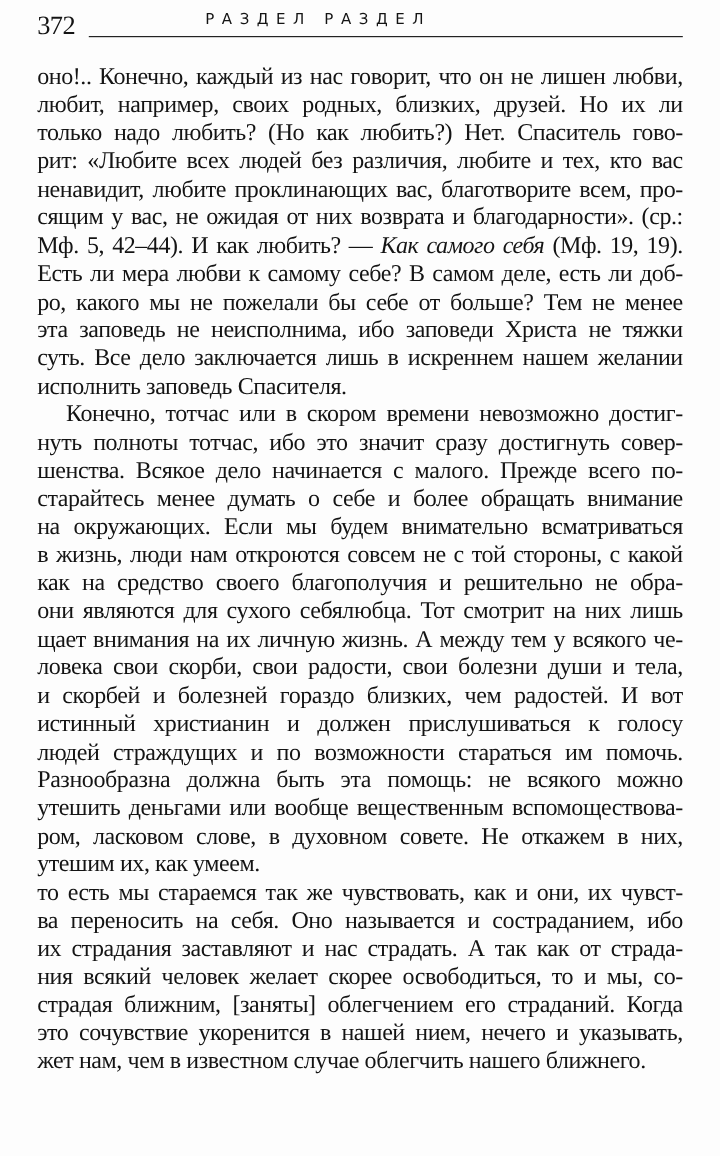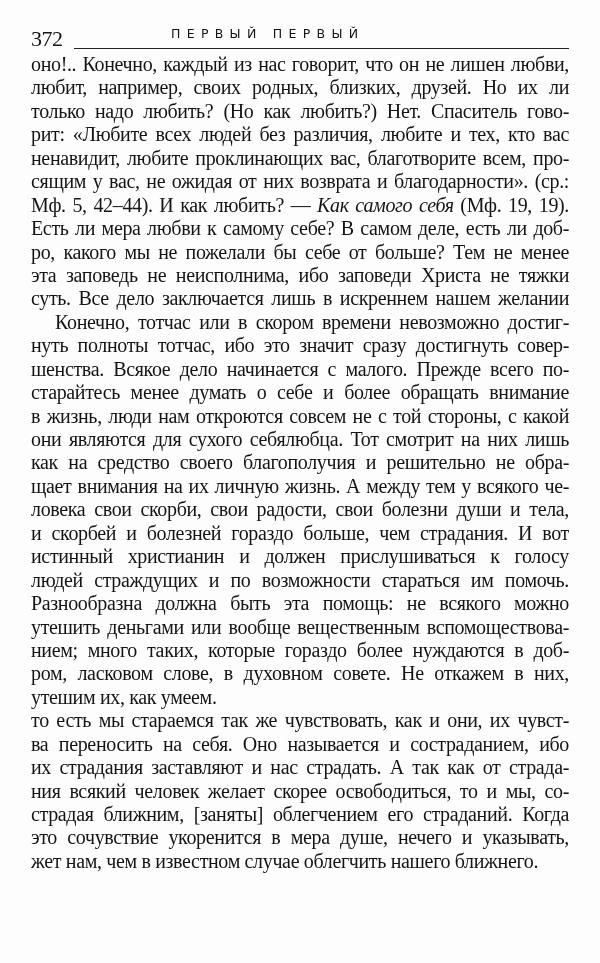--- a/index.html
+++ b/index.html
@@ -1,76 +1,77 @@
 <!DOCTYPE html>
 <html><head>
 <meta charset="utf-8">
 <style>
   html, body { margin:0; padding:0; }
   body {
     width:600px; height:963px; background:#fdfdfd; position:relative; overflow:hidden;
     font-family:"Liberation Serif", "DejaVu Serif", serif; color:#141414;
   }
-  .header { position:absolute; left:31px; top:26px; width:538px; height:26px;text-align:right; }
+  .header { position:absolute; left:31px; top:8px; width:538px; height:26px;text-align:right; }
   .page-num { position:absolute; left:0; top:0; font-size:22px; line-height:26px; letter-spacing:-0.5px; }
   .rule { position:absolute; left:43px; right:0; top:22px; border-top:1.3px solid #222; }
   .running-head { position:absolute; left:140px; top:1px; font-family:"DejaVu Sans", sans-serif; font-size:12.5px; letter-spacing:6.3px; line-height:14px; }
   .body-text { position:absolute; left:31px; top:53px; width:538px; }
   .line {
     height:23.45px; line-height:23.45px; font-size:20px; white-space:nowrap;
     text-align:justify; text-align-last:justify; letter-spacing:-0.35px;
   }
   .line.last { text-align-last:left; }
   .line.indent { padding-left:24px; }
   .it { font-style:italic; }
 </style>
 </head>
 <body>
 
 <div class="header">
   <span class="page-num">372</span>
   <div class="rule"></div>
-  <span class="running-head">ПЕРВЫЙ ПЕРВЫЙ</span>
+  <span class="running-head">РАЗДЕЛ РАЗДЕЛ</span>
 </div>
 
 <div class="body-text">
   <div>
     <div class="line">оно!.. Конечно, каждый из нас говорит, что он не лишен любви,</div>
     <div class="line">любит, например, своих родных, близких, друзей. Но их ли</div>
     <div class="line">только надо любить? (Но как любить?) Нет. Спаситель гово-</div>
     <div class="line">рит: «Любите всех людей без различия, любите и тех, кто вас</div>
     <div class="line">ненавидит, любите проклинающих вас, благотворите всем, про-</div>
     <div class="line">сящим у вас, не ожидая от них возврата и благодарности». (ср.:</div>
     <div class="line"><span>Мф. 5, 42–44). И как любить? — </span><span class="it">Как самого себя</span><span> (Мф. 19, 19).</span></div>
     <div class="line">Есть ли мера любви к самому себе? В самом деле, есть ли доб-</div>
     <div class="line">ро, какого мы не пожелали бы себе от больше? Тем не менее</div>
     <div class="line">эта заповедь не неисполнима, ибо заповеди Христа не тяжки</div>
     <div class="line">суть. Все дело заключается лишь в искреннем нашем желании</div>
+    <div class="line last">исполнить заповедь Спасителя.</div>
   </div>
   <div>
     <div class="line indent">Конечно, тотчас или в скором времени невозможно достиг-</div>
     <div class="line">нуть полноты тотчас, ибо это значит сразу достигнуть совер-</div>
     <div class="line">шенства. Всякое дело начинается с малого. Прежде всего по-</div>
     <div class="line">старайтесь менее думать о себе и более обращать внимание</div>
+    <div class="line">на окружающих. Если мы будем внимательно всматриваться</div>
     <div class="line">в жизнь, люди нам откроются совсем не с той стороны, с какой</div>
+    <div class="line">как на средство своего благополучия и решительно не обра-</div>
     <div class="line">они являются для сухого себялюбца. Тот смотрит на них лишь</div>
-    <div class="line">как на средство своего благополучия и решительно не обра-</div>
     <div class="line">щает внимания на их личную жизнь. А между тем у всякого че-</div>
     <div class="line">ловека свои скорби, свои радости, свои болезни души и тела,</div>
-    <div class="line">и скорбей и болезней гораздо больше, чем страдания. И вот</div>
+    <div class="line">и скорбей и болезней гораздо близких, чем радостей. И вот</div>
     <div class="line">истинный христианин и должен прислушиваться к голосу</div>
     <div class="line">людей страждущих и по возможности стараться им помочь.</div>
     <div class="line">Разнообразна должна быть эта помощь: не всякого можно</div>
     <div class="line">утешить деньгами или вообще вещественным вспомоществова-</div>
-    <div class="line">нием; много таких, которые гораздо более нуждаются в доб-</div>
     <div class="line">ром, ласковом слове, в духовном совете. Не откажем в них,</div>
     <div class="line last">утешим их, как умеем.</div>
   </div>
   <div>
     <div class="line">то есть мы стараемся так же чувствовать, как и они, их чувст-</div>
     <div class="line">ва переносить на себя. Оно называется и состраданием, ибо</div>
     <div class="line">их страдания заставляют и нас страдать. А так как от страда-</div>
     <div class="line">ния всякий человек желает скорее освободиться, то и мы, со-</div>
     <div class="line">страдая ближним, [заняты] облегчением его страданий. Когда</div>
-    <div class="line">это сочувствие укоренится в мера душе, нечего и указывать,</div>
+    <div class="line">это сочувствие укоренится в нашей нием, нечего и указывать,</div>
     <div class="line last">жет нам, чем в известном случае облегчить нашего ближнего.</div>
   </div>
 </div>
 
 </body></html>

